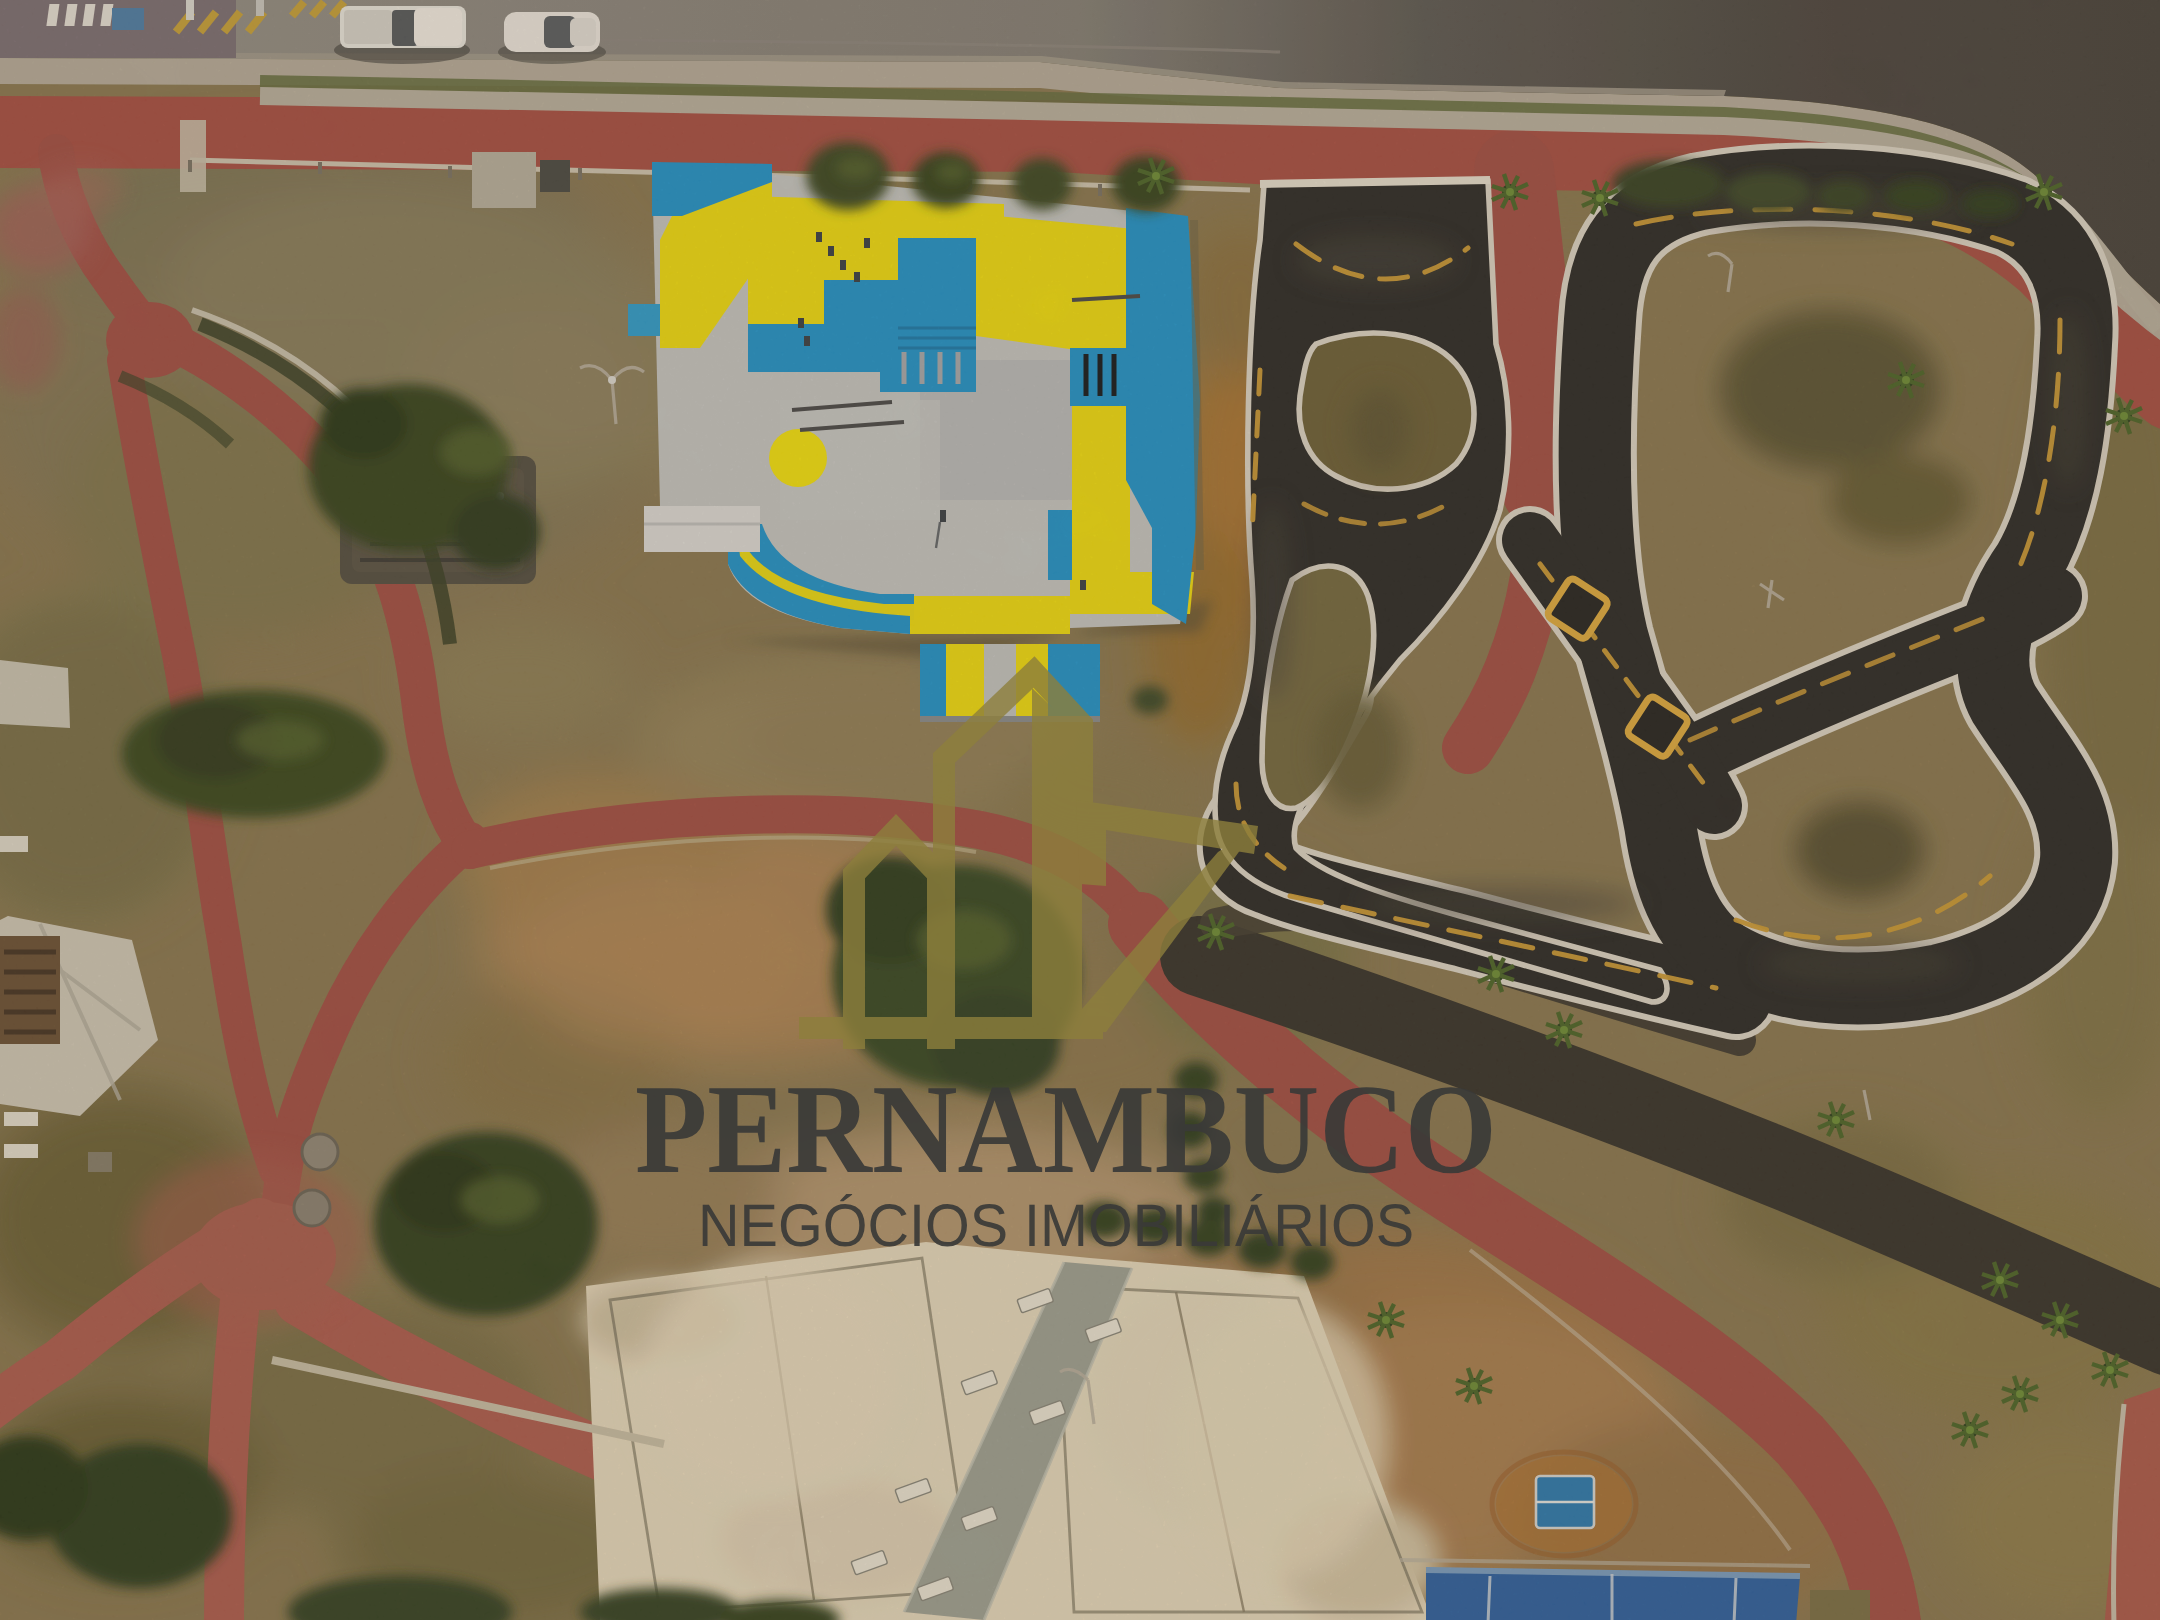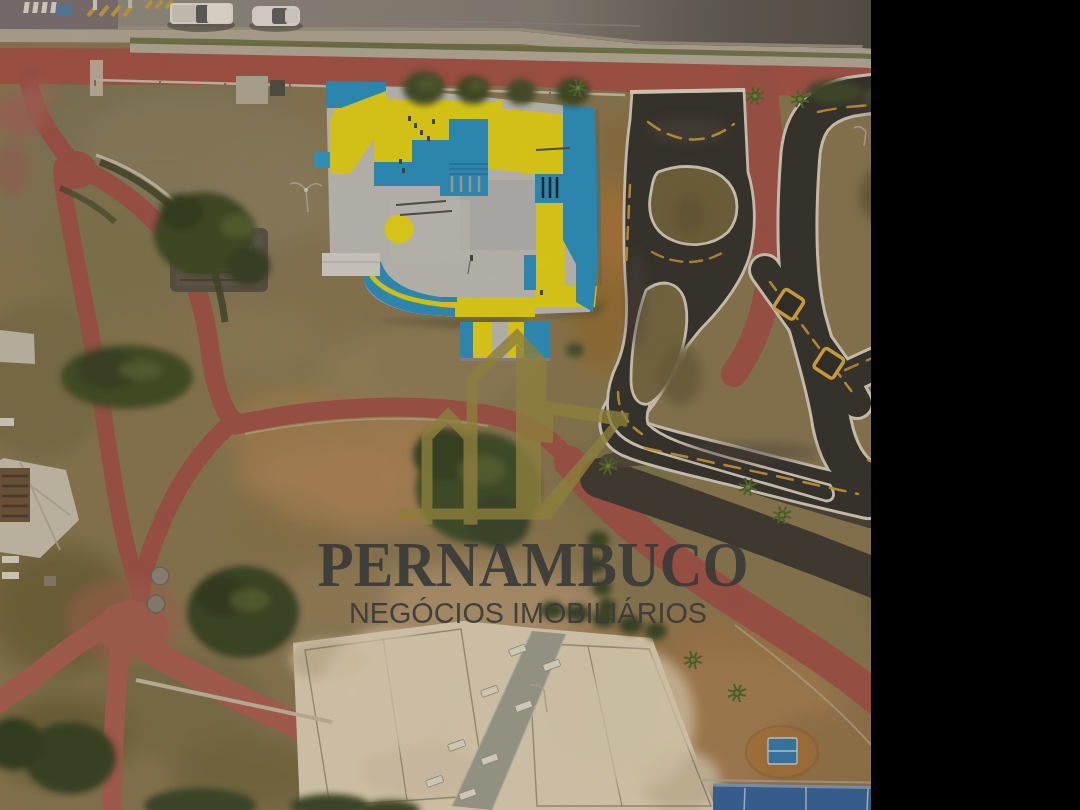--- a/index.html
+++ b/index.html
@@ -1,14 +1,14 @@
 <!DOCTYPE html>
 <html><head><meta charset="utf-8"><style>
 html,body{margin:0;padding:0;background:#000}
-#c{position:relative;width:871px;height:810px;overflow:hidden;background:#8b7a52}
+#c{position:relative;width:1080px;height:810px;overflow:hidden;background:#8b7a52}
 </style></head><body>
 <div id="c">
 <svg width="1080" height="810" viewBox="0 0 1080 810" xmlns="http://www.w3.org/2000/svg">
 <defs>
 <filter id="b3" x="-30%" y="-30%" width="160%" height="160%">
           <feGaussianBlur stdDeviation="3"></feGaussianBlur>
         </filter>
 <filter id="b6" x="-40%" y="-40%" width="180%" height="180%">
           <feGaussianBlur stdDeviation="6"></feGaussianBlur>
         </filter>

